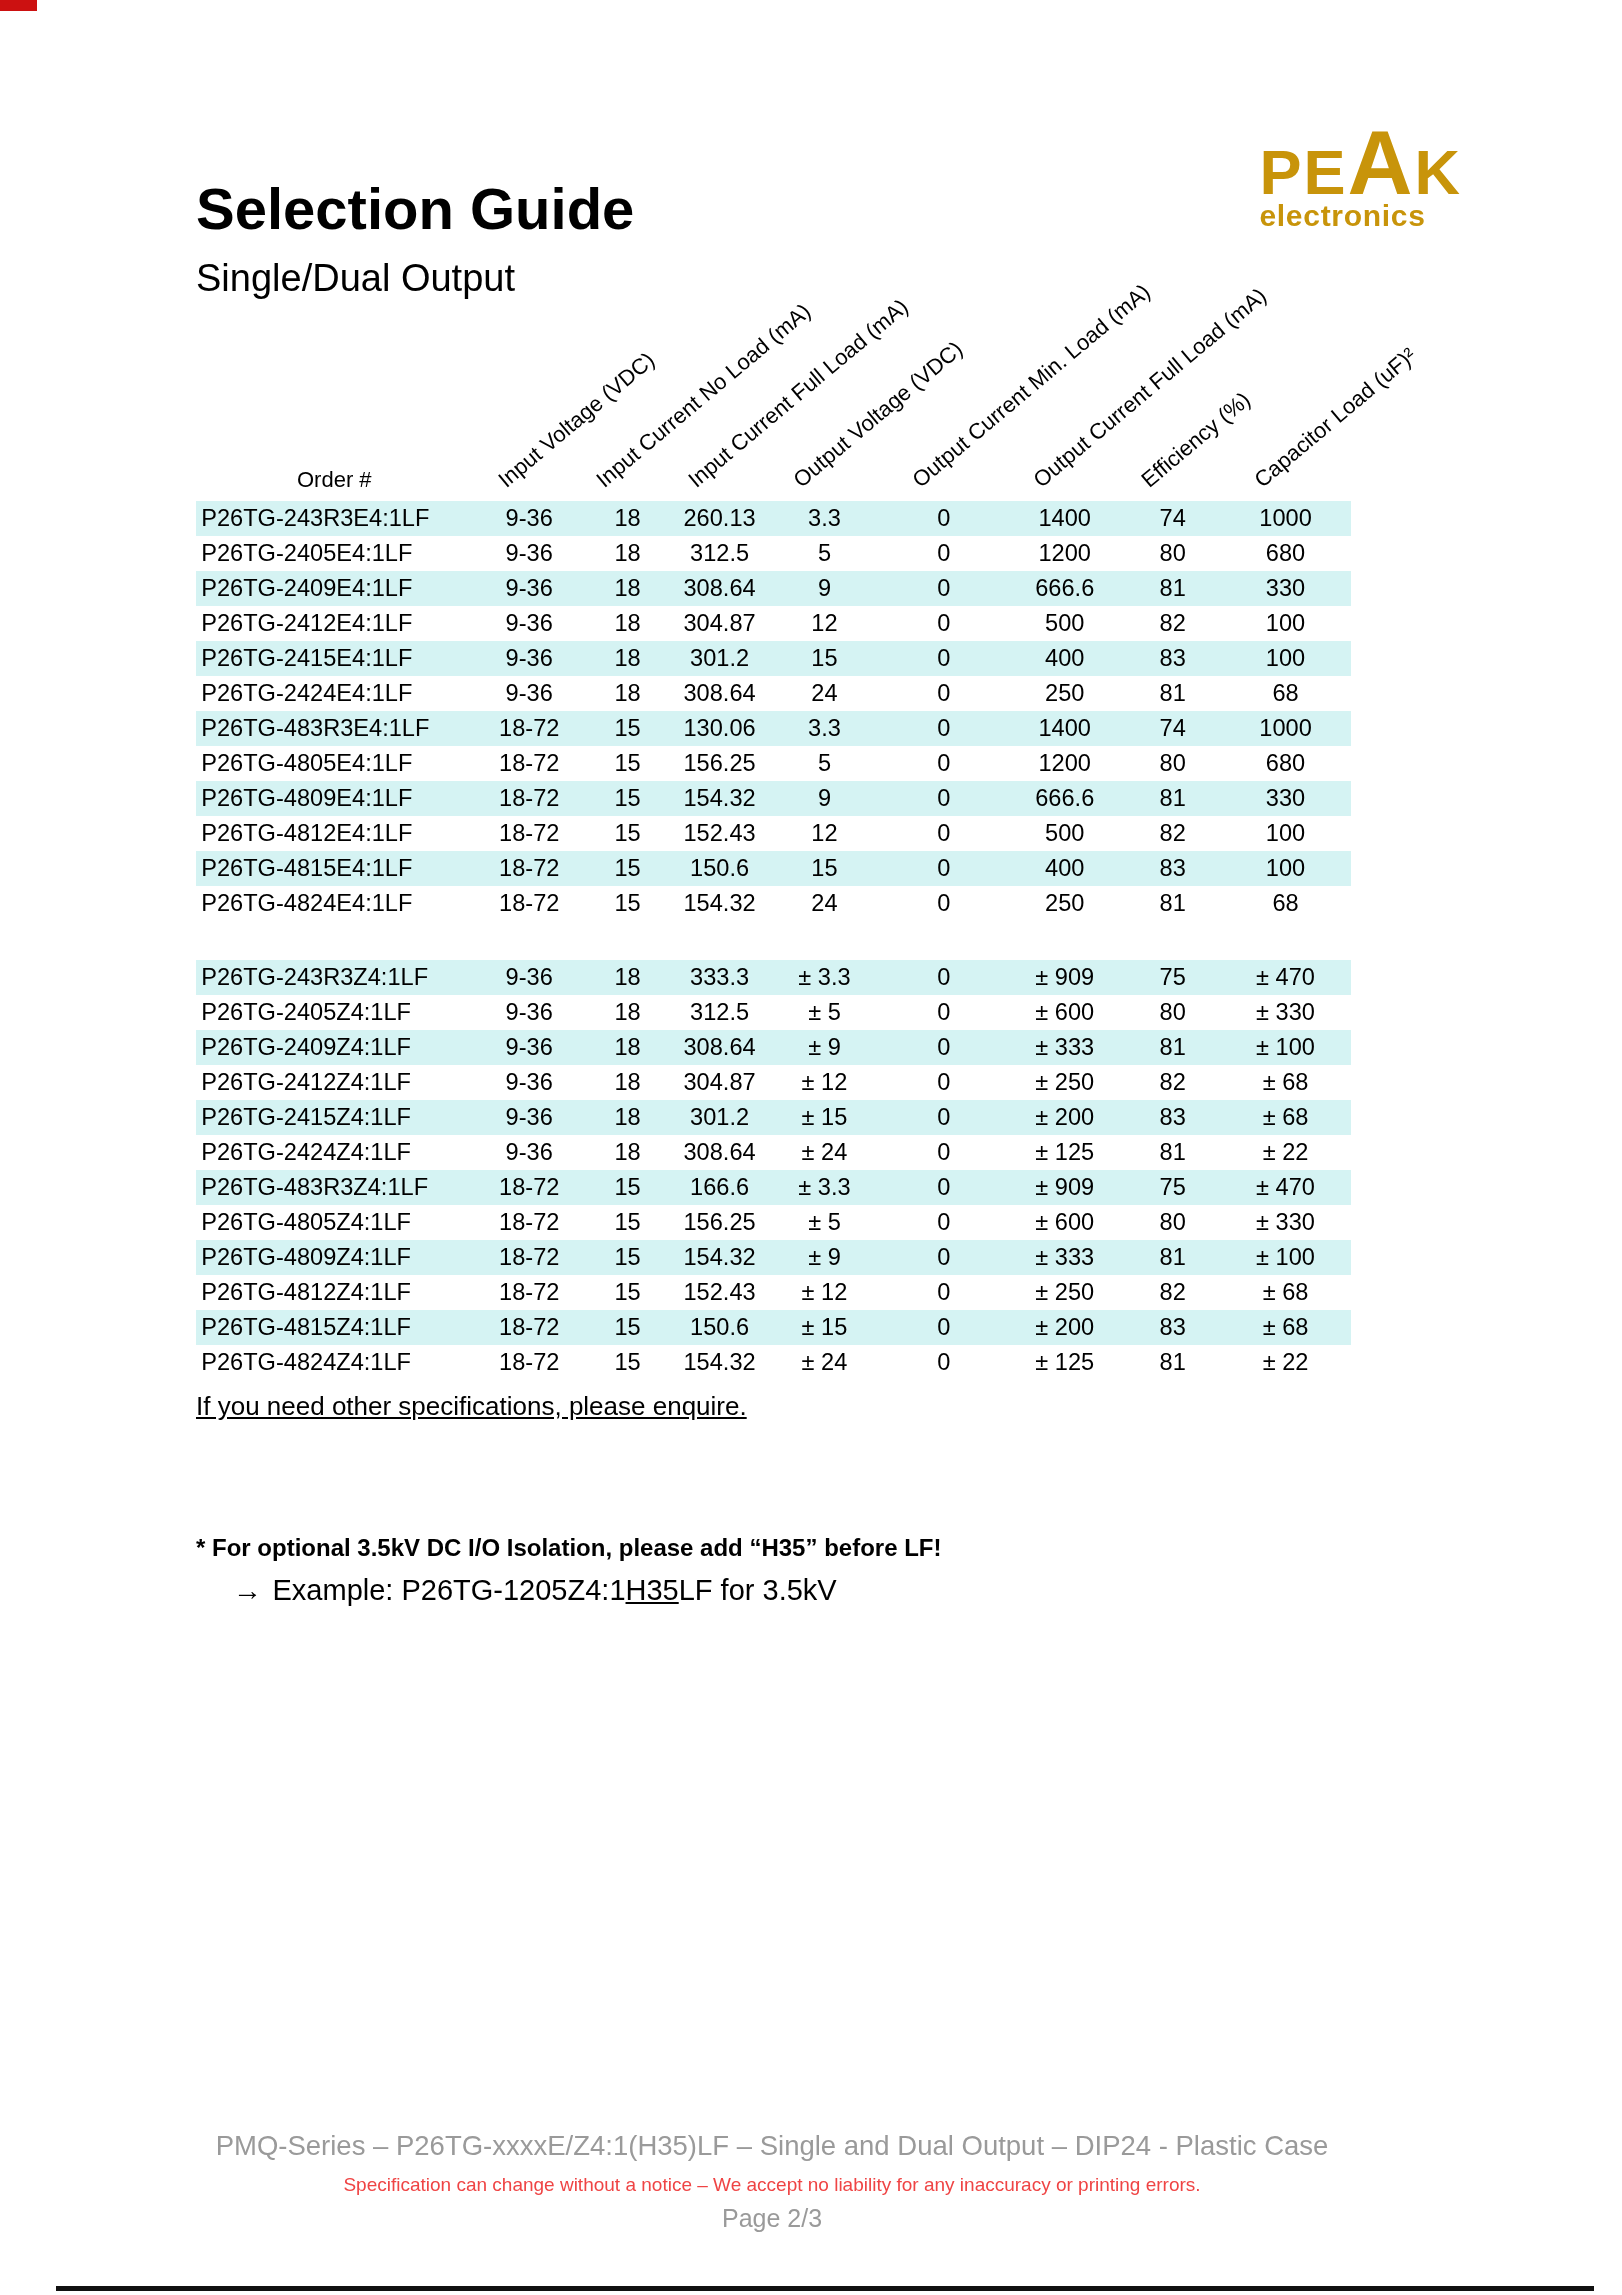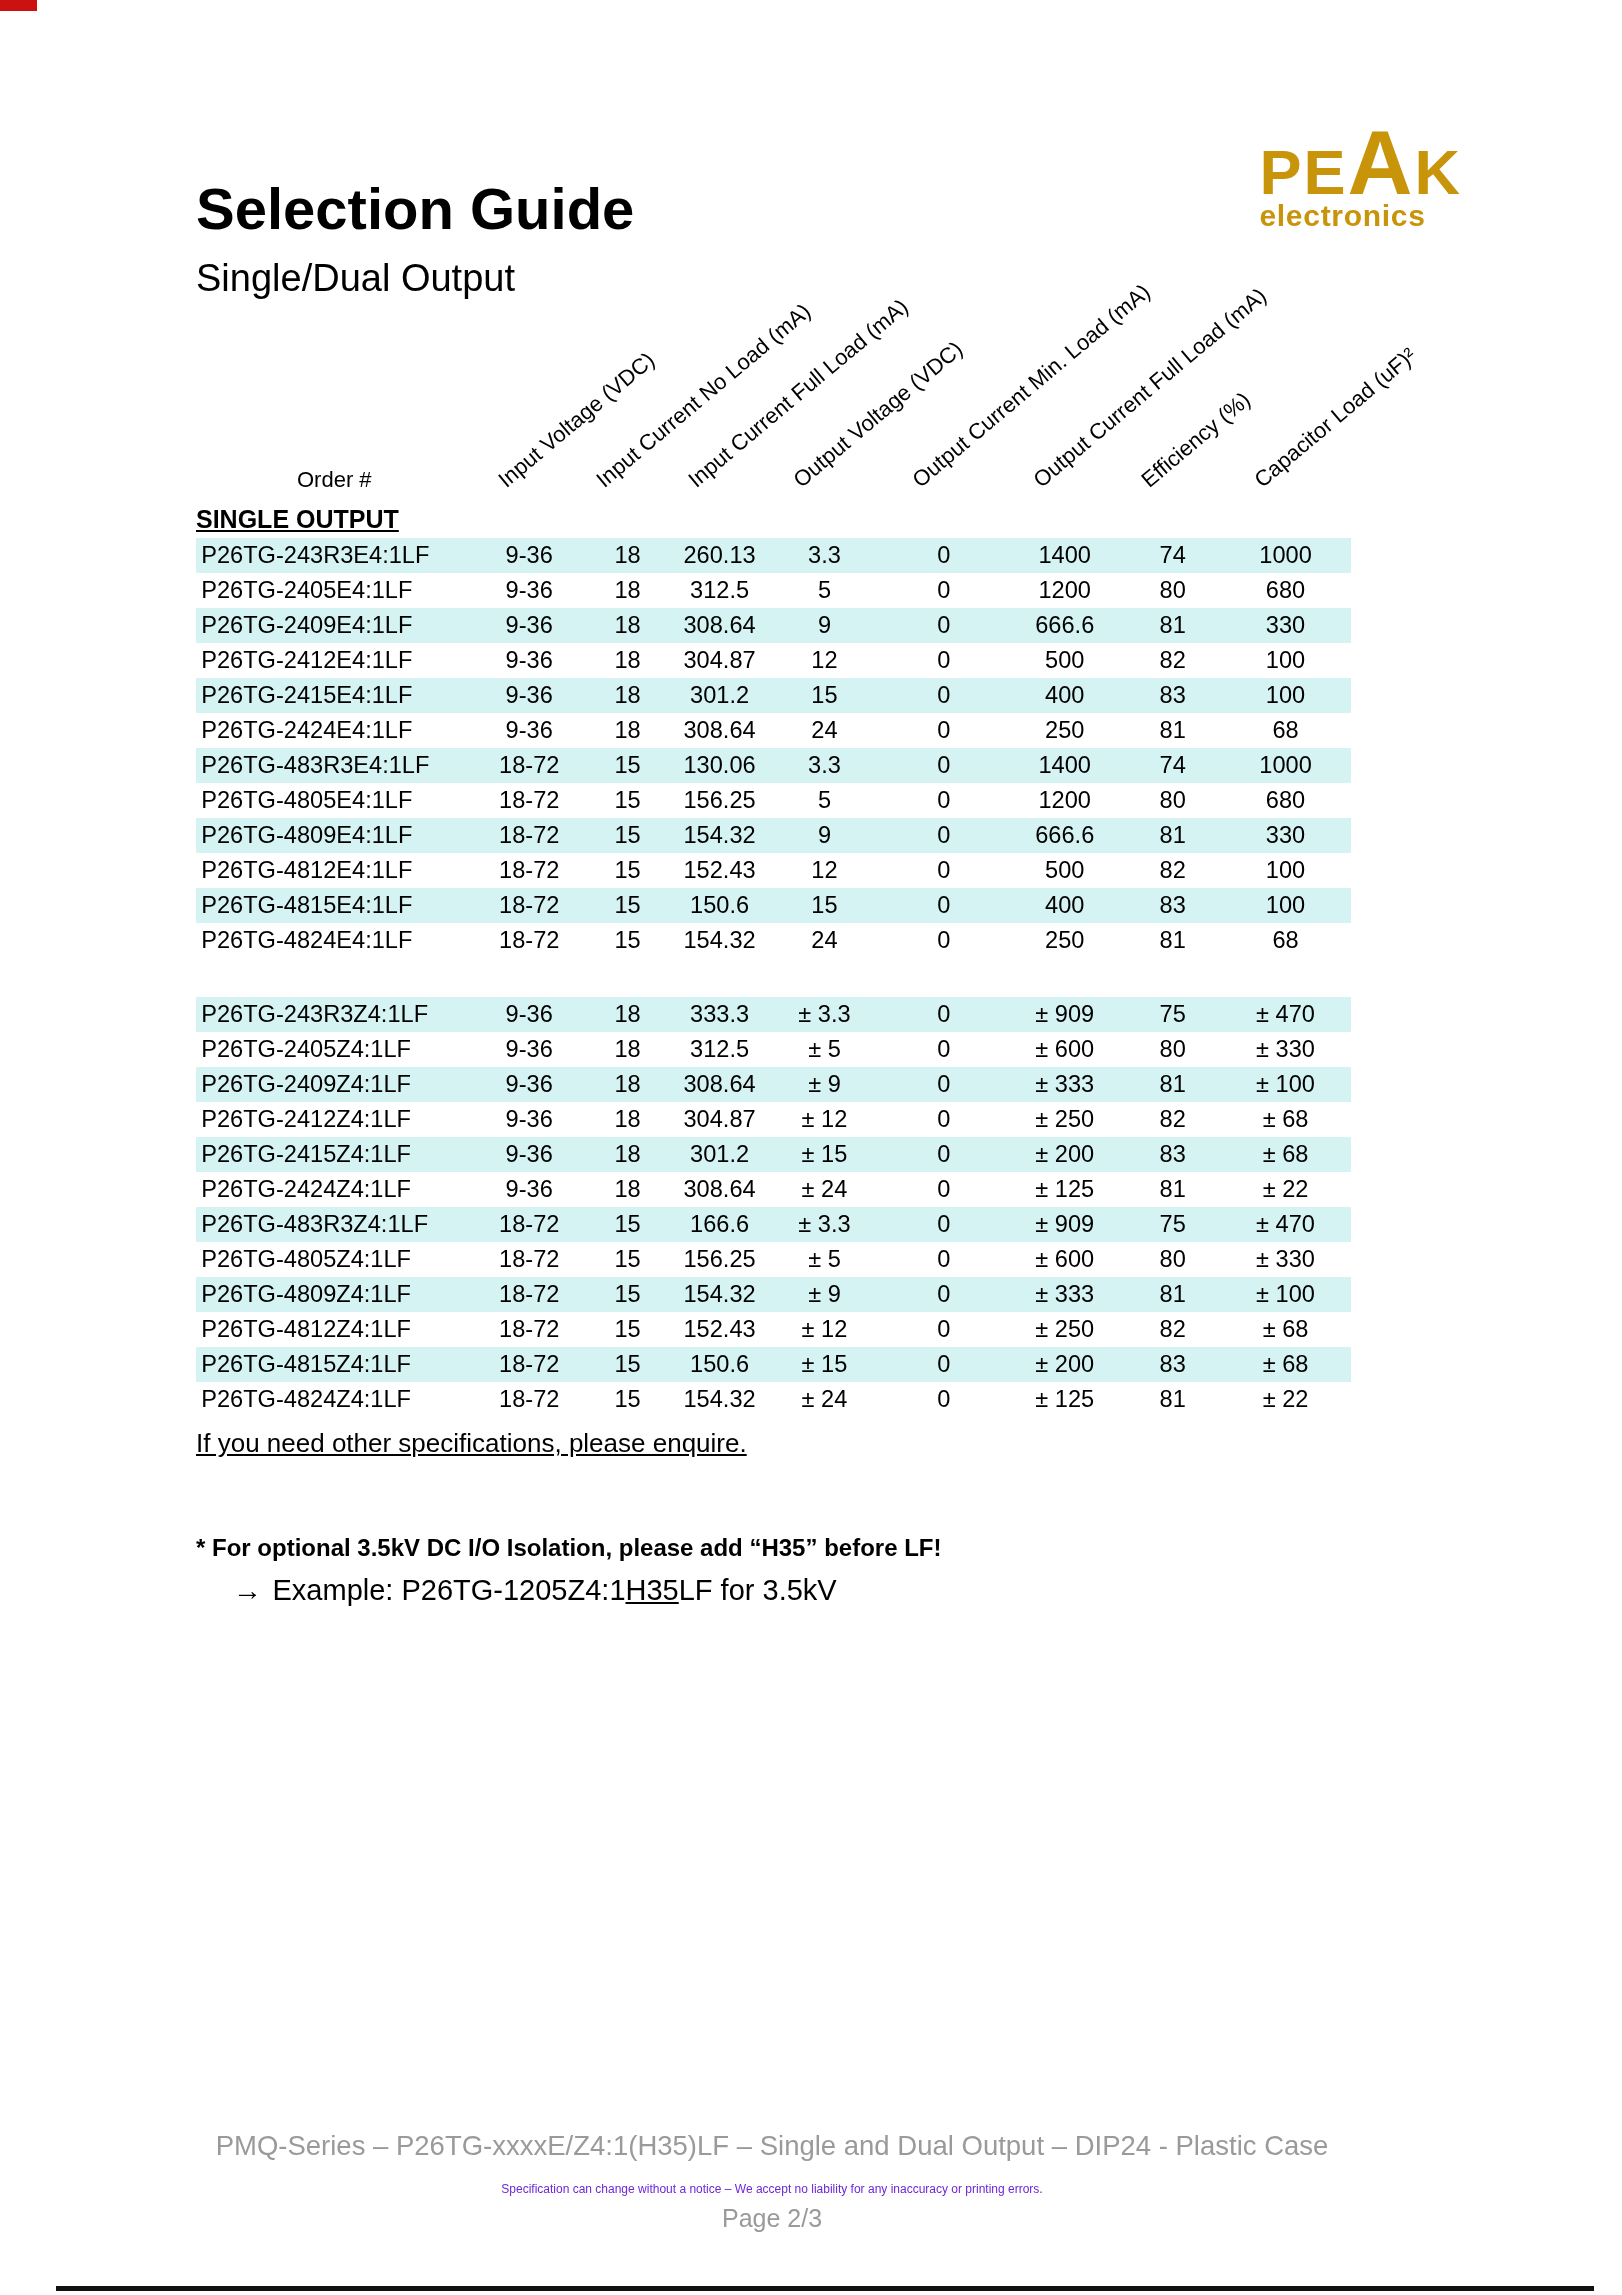--- a/index.html
+++ b/index.html
@@ -47,21 +47,21 @@
   
   .notes{position:absolute;left:196px;top:1534px;}
   .note-bold{font-size:24px;font-weight:bold;}
   .note-example{font-size:29px;margin-top:11.8px;padding-left:37px;}
   .arrow{margin-right:10.5px;}
   .ul{text-decoration:underline;}
 
   
   .footer{position:absolute;left:0;top:2130px;width:1544px;text-align:center;color:#9a9a9a;}
   .f1{font-size:27.5px;}
-  .f2{font-size:12px;color:#6d28d9;margin-top:20px;}
+  .f2{font-size:19px;color:#ef4444;margin-top:12px;}
   .f3{font-size:25px;margin-top:7.9px;}
 </style>
 </head>
 <body>
 
 <div class="page">
 
   <div class="artifact-top"></div>
   <div class="artifact-bottom"></div>
 
@@ -79,21 +79,20 @@
     <span class="diag-label" style="left: 314px;">Input Voltage (VDC)</span>
         <span class="diag-label" style="left: 412px;">Input Current No Load (mA)</span>
         <span class="diag-label" style="left: 504px;">Input Current Full Load (mA)</span>
         <span class="diag-label" style="left: 609px;">Output Voltage (VDC)</span>
         <span class="diag-label" style="left: 728px;">Output Current Min. Load (mA)</span>
         <span class="diag-label" style="left: 849px;">Output Current Full Load (mA)</span>
         <span class="diag-label" style="left: 957px;">Efficiency (%)</span>
         <span class="diag-label" style="left: 1070px;">Capacitor Load (uF)²</span>
       </div>
     <div id="table-body">
-        <div class="section-heading">SINGLE OUTPUT</div>
         <div class="trow stripe">
           <span class="tcell order" style="width: 281px;">P26TG-243R3E4:1LF</span>
           <span class="tcell" style="width: 105px;">9-36</span>
           <span class="tcell" style="width: 92px;">18</span>
           <span class="tcell" style="width: 92px;">260.13</span>
           <span class="tcell" style="width: 118px;">3.3</span>
           <span class="tcell" style="width: 121px;">0</span>
           <span class="tcell" style="width: 121px;">1400</span>
           <span class="tcell" style="width: 95px;">74</span>
           <span class="tcell" style="width: 131px;">1000</span>

